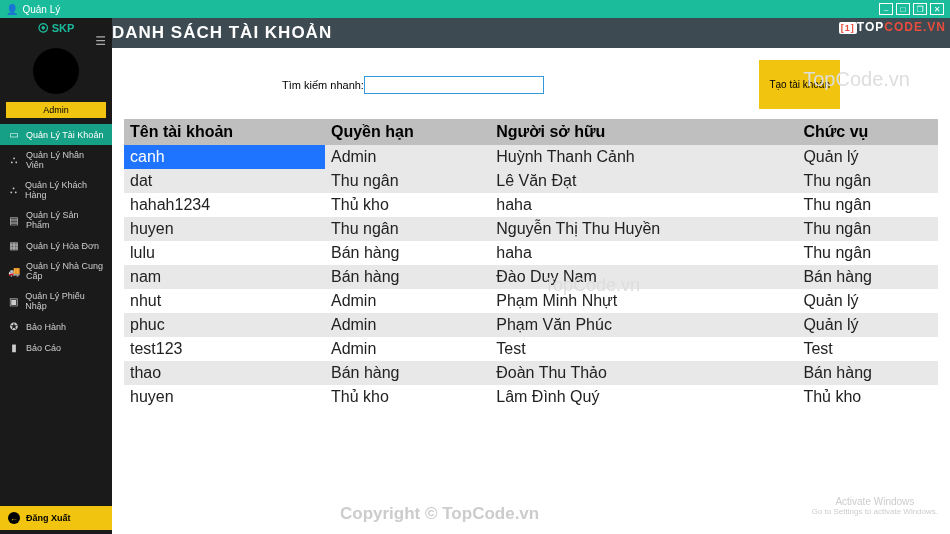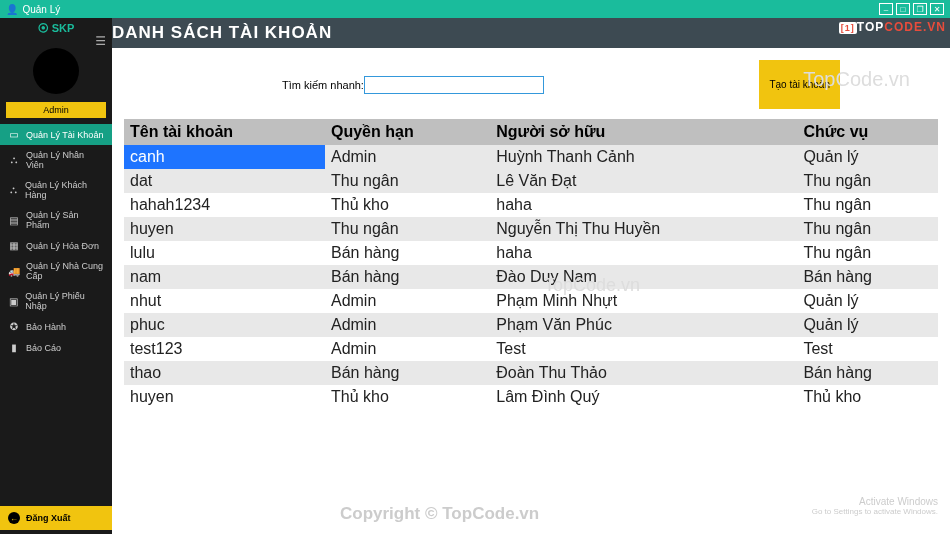--- a/index.html
+++ b/index.html
@@ -34,21 +34,21 @@
 .brand-badge .b3 { color: #e74c3c; }
 
 .toolbar { display: flex; align-items: center; padding: 12px 20px 10px; gap: 0; font-size: 11px; }
 .toolbar .lbl { margin-left: 150px; }
 .toolbar input { border: 1px solid #3498db; width: 180px; height: 18px; padding: 2px 4px; font-size: 11px; }
 .toolbar .create { margin-left: auto; margin-right: 90px; background: #f1c40f; border: none; padding: 19px 10px; font-size: 10px; cursor: pointer; }
 
 .wm1 { position: absolute; right: 40px; top: 68px; color: #ddd; font-size: 20px; pointer-events: none; }
 .wm2 { position: absolute; left: 340px; bottom: 10px; color: #ccc; font-size: 17px; pointer-events: none; font-weight: bold; }
 .wm3 { position: absolute; right: 310px; top: 275px; color: #ddd; font-size: 18px; pointer-events: none; }
-.activate { position: absolute; right: 12px; bottom: 18px; color: #ccc; font-size: 10px; text-align: right; pointer-events: none; }
+.activate { position: absolute; right: 12px; bottom: 18px; color: #ccc; font-size: 10px; text-align: center; pointer-events: none; }
 .activate .a2 { font-size: 8px; }
 
 .table-wrap { padding: 0 12px; }
 table { width: 100%; border-collapse: collapse; font-size: 16px; }
 thead th { background: #bfbfbf; text-align: left; padding: 4px 6px; font-weight: bold; color: #000; }
 tbody td { padding: 3px 6px; color: #222; }
 tbody tr:nth-child(even) { background: #e8e8e8; }
 tbody tr:nth-child(odd) { background: #fff; }
 tbody tr.sel td:first-child { background: #1e74ff; color: #fff; }
 tbody tr.sel { background: #e8e8e8; }

